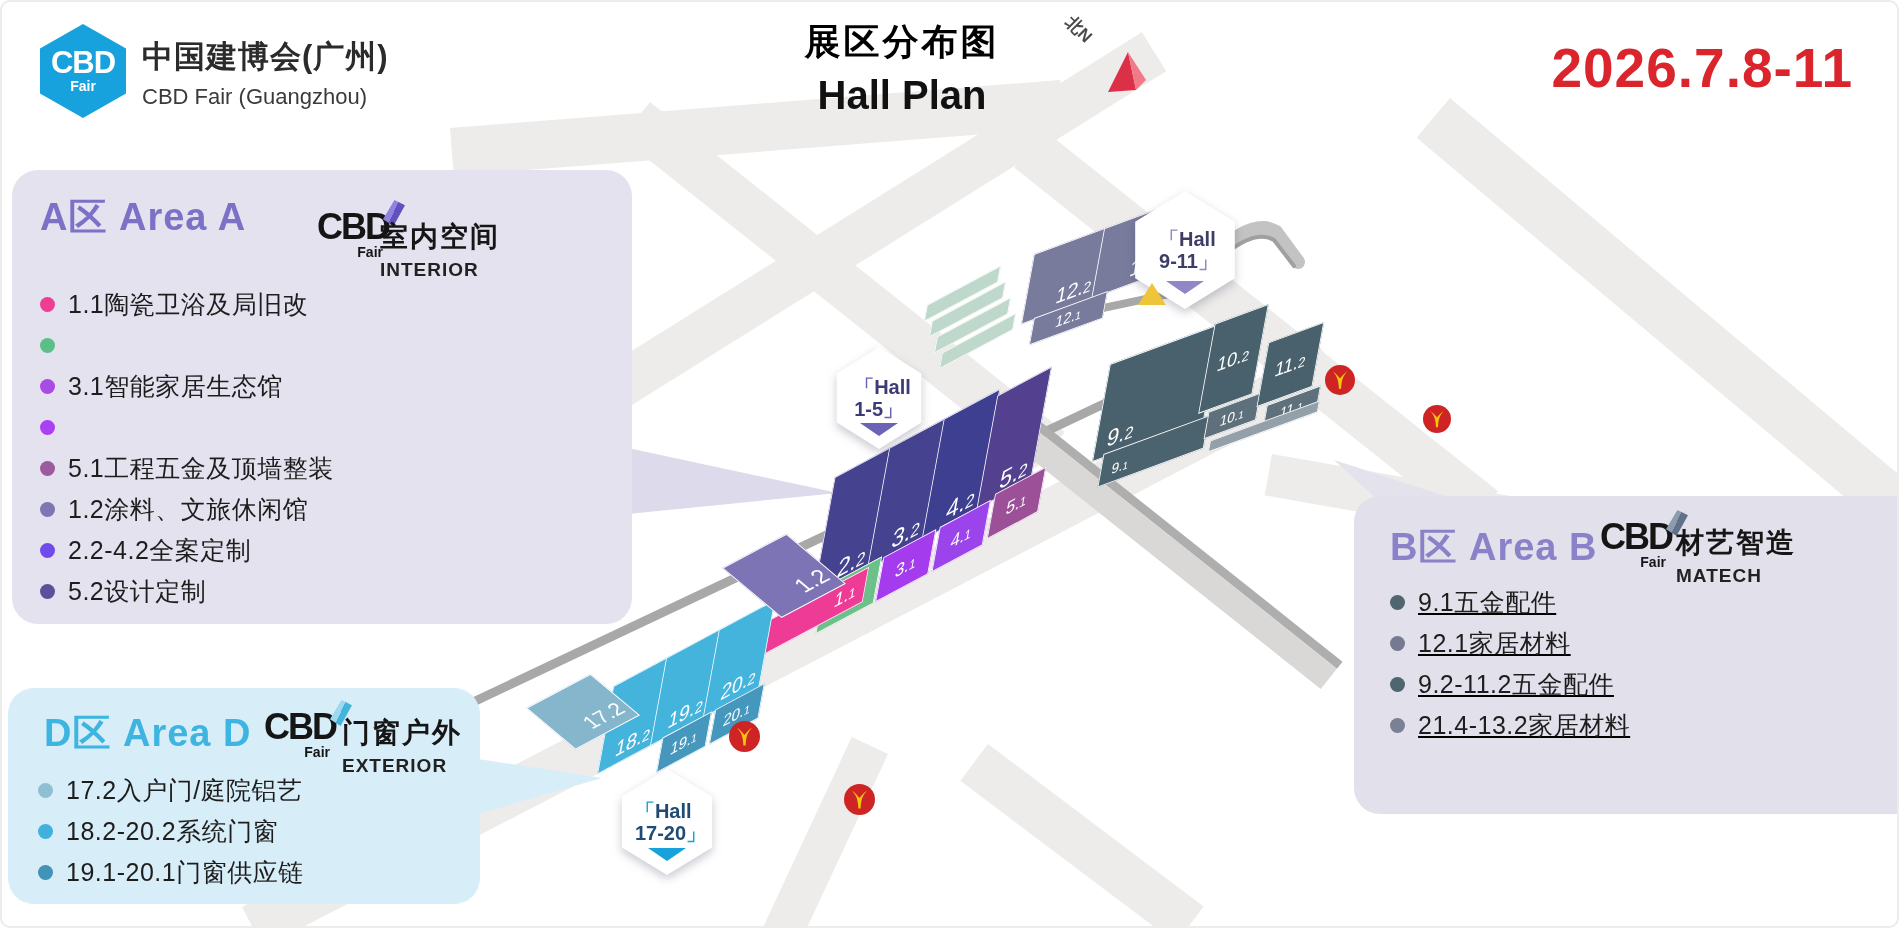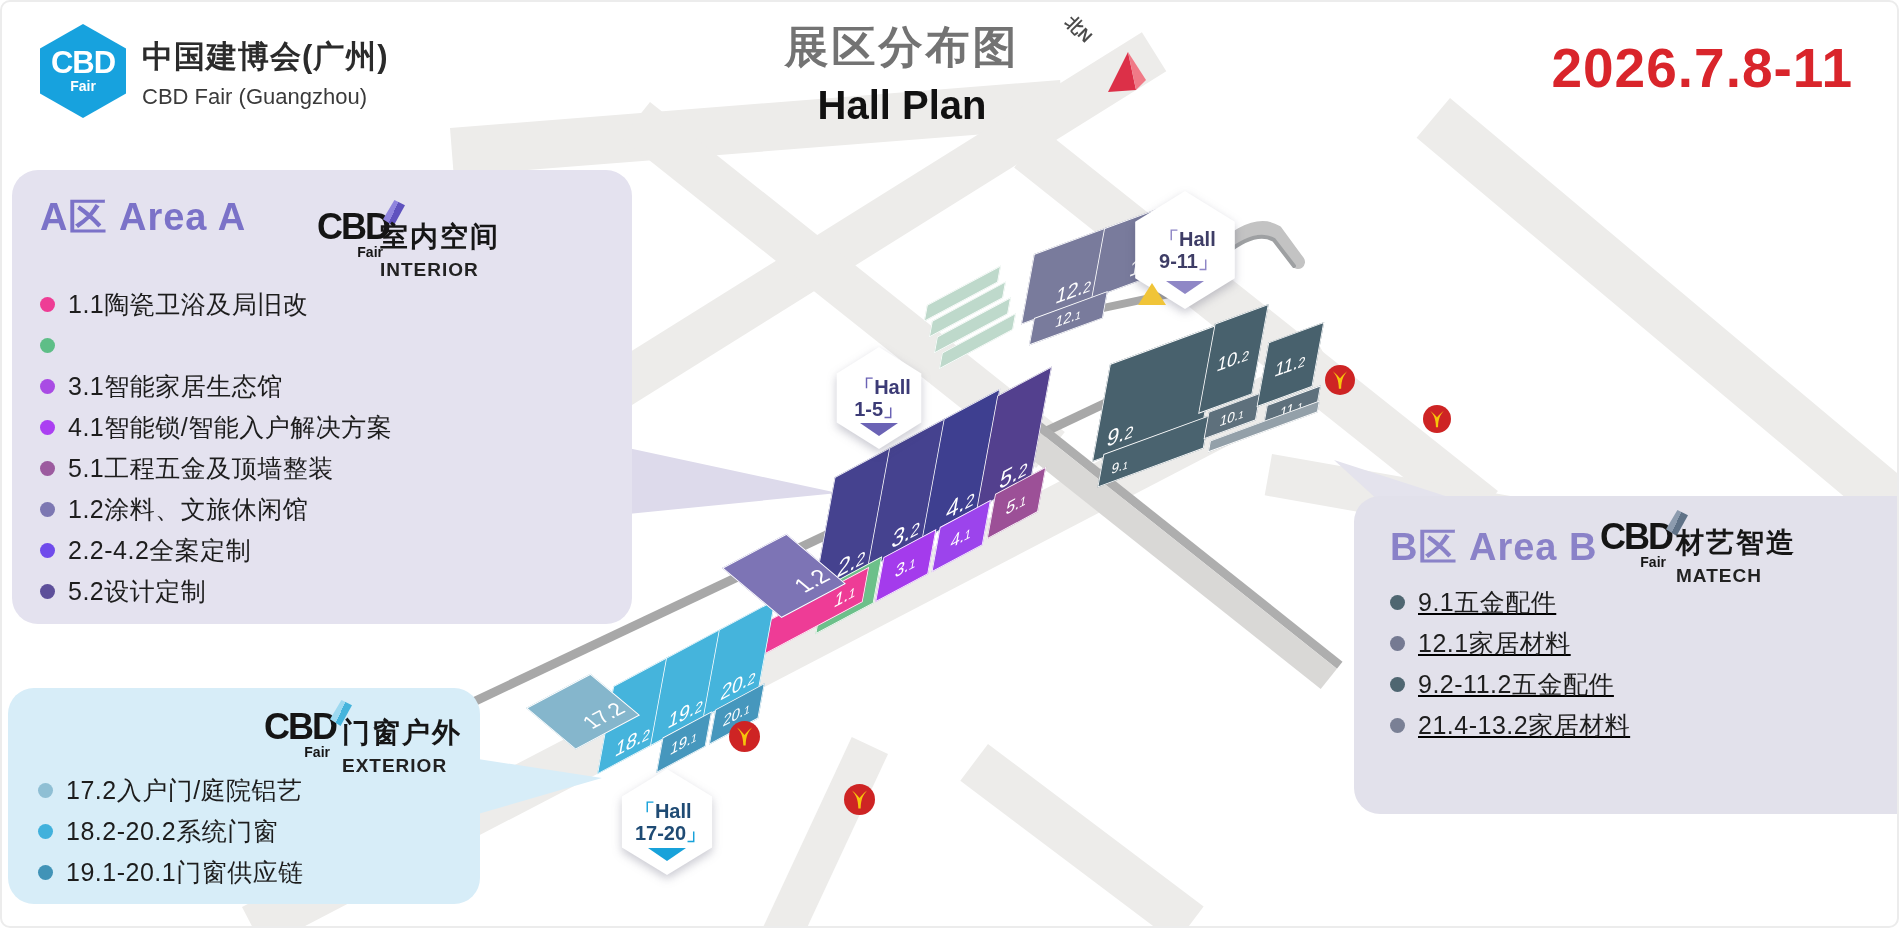--- a/index.html
+++ b/index.html
@@ -10,21 +10,21 @@
   
   .hdr-logo-hex{position:absolute;left:38px;top:22px;width:86px;height:94px;background:#17A2DE;
     clip-path:polygon(50% 0,100% 26%,100% 74%,50% 100%,0 74%,0 26%);z-index:9;
     display:flex;flex-direction:column;align-items:center;justify-content:center;color:#fff;}
   .hdr-logo-hex .cbd{font-size:31px;font-weight:800;letter-spacing:-1px;line-height:30px;}
   .hdr-logo-hex .fair{font-size:14px;font-weight:600;line-height:16px;}
   .hdr-brand{position:absolute;left:140px;top:34px;z-index:9;}
   .hdr-brand .cn{font-size:31px;font-weight:800;color:#2b2b2b;letter-spacing:1px;}
   .hdr-brand .en{font-size:22px;color:#3a3a3a;margin-top:6px;}
   .hdr-title{position:absolute;left:640px;top:16px;width:520px;text-align:center;z-index:9;}
-  .hdr-title .cn{font-size:44px;font-weight:900;color:#737373;letter-spacing:3px;}
+  .hdr-title .cn{font-size:36px;font-weight:900;color:#000000;letter-spacing:3px;}
   .hdr-title .en{font-size:40px;font-weight:800;color:#111;margin-top:6px;}
   .hdr-date{position:absolute;right:44px;top:34px;font-size:55px;font-weight:800;color:#D9252B;z-index:9;letter-spacing:1px;margin-left:45px;}
 
   
   .north-label{position:absolute;left:1062px;top:16px;font-size:17px;font-weight:700;color:#4a4a4a;
      transform:rotate(45deg);z-index:9;}
   .north-arrow{position:absolute;left:1100px;top:48px;z-index:9;}
 
   
   .road{position:absolute;transform-origin:0 0;background:#EDECEA;z-index:1;}
@@ -314,21 +314,20 @@
         </div>
         <div class="item">
           <span class="dot" style="background: rgb(94, 190, 135);"></span>
         </div>
         <div class="item">
           <span class="dot" style="background: rgb(169, 75, 228);"></span>
           <span class="txt">3.1智能家居生态馆</span>
         </div>
         <div class="item">
           <span class="dot" style="background: rgb(171, 63, 242);"></span>
-          <span class="txt">4.1智能锁/智能入户解决方案</span>
         </div>
         <div class="item">
           <span class="dot" style="background: rgb(156, 91, 159);"></span>
           <span class="txt">5.1工程五金及顶墙整装</span>
         </div>
         <div class="item">
           <span class="dot" style="background: rgb(124, 119, 178);"></span>
           <span class="txt">1.2涂料、文旅休闲馆</span>
         </div>
         <div class="item">
@@ -336,20 +335,21 @@
           <span class="txt">2.2-4.2全案定制</span>
         </div>
         <div class="item">
           <span class="dot" style="background: rgb(93, 79, 154);"></span>
           <span class="txt">5.2设计定制</span>
         </div>
       </div>
   </div>
 
   <div class="panel" style="left:6px;top:686px;width:472px;height:216px;background:#D7EDF8;">
+    <div class="ttl" style="left:36px;top:20px;font-size:38px;color:#3EB4E1;">D区 Area D</div>
     <div class="cbd-mini" style="left:256px;top:22px;">
       <div class="t">CBD</div>
       <div class="f">Fair</div>
       <div class="flag" style="background:linear-gradient(115deg,#9ED9F0 48%,#45B4DC 48%);"></div>
     </div>
     <div class="cat" style="left:334px;top:26px;">
       <div class="cn">门窗户外</div>
       <div class="en">EXTERIOR</div>
     </div>
     <div class="items" style="left:30px;top:82px;">

